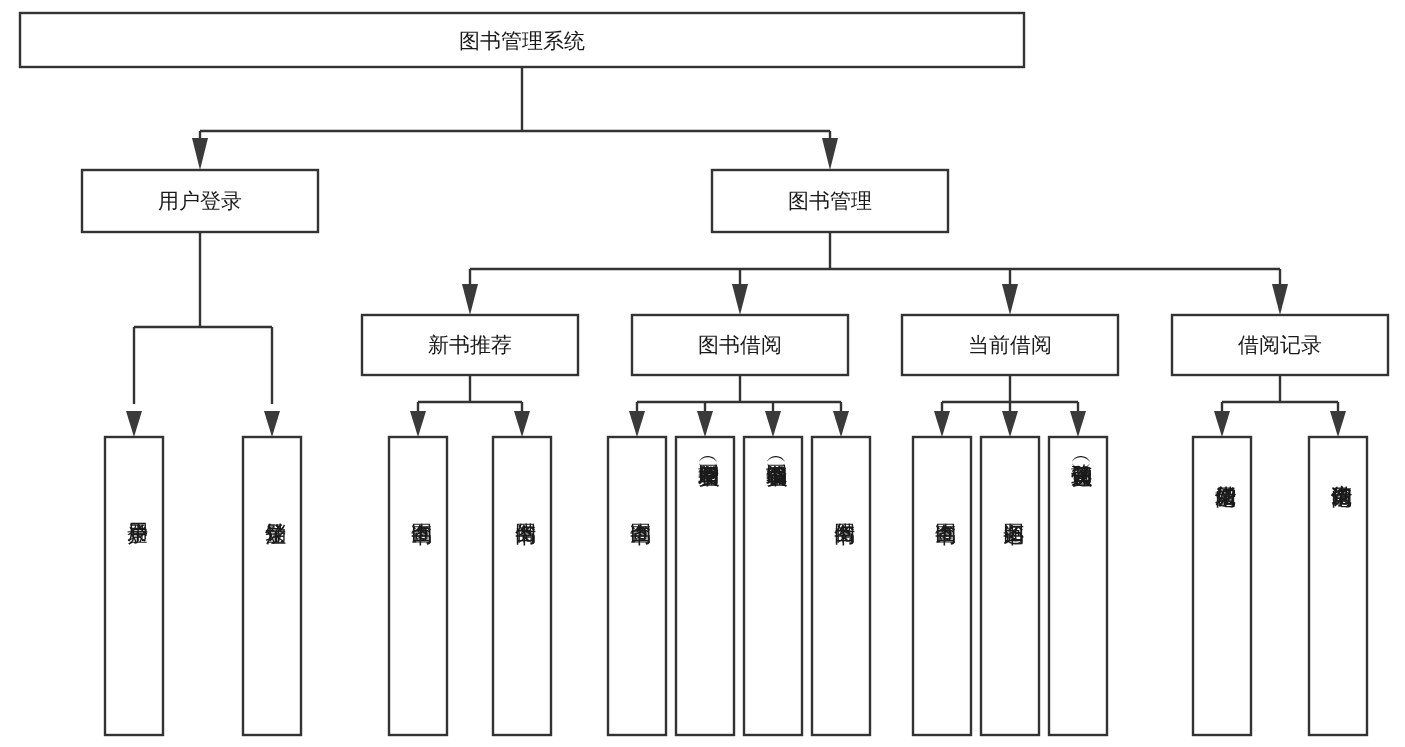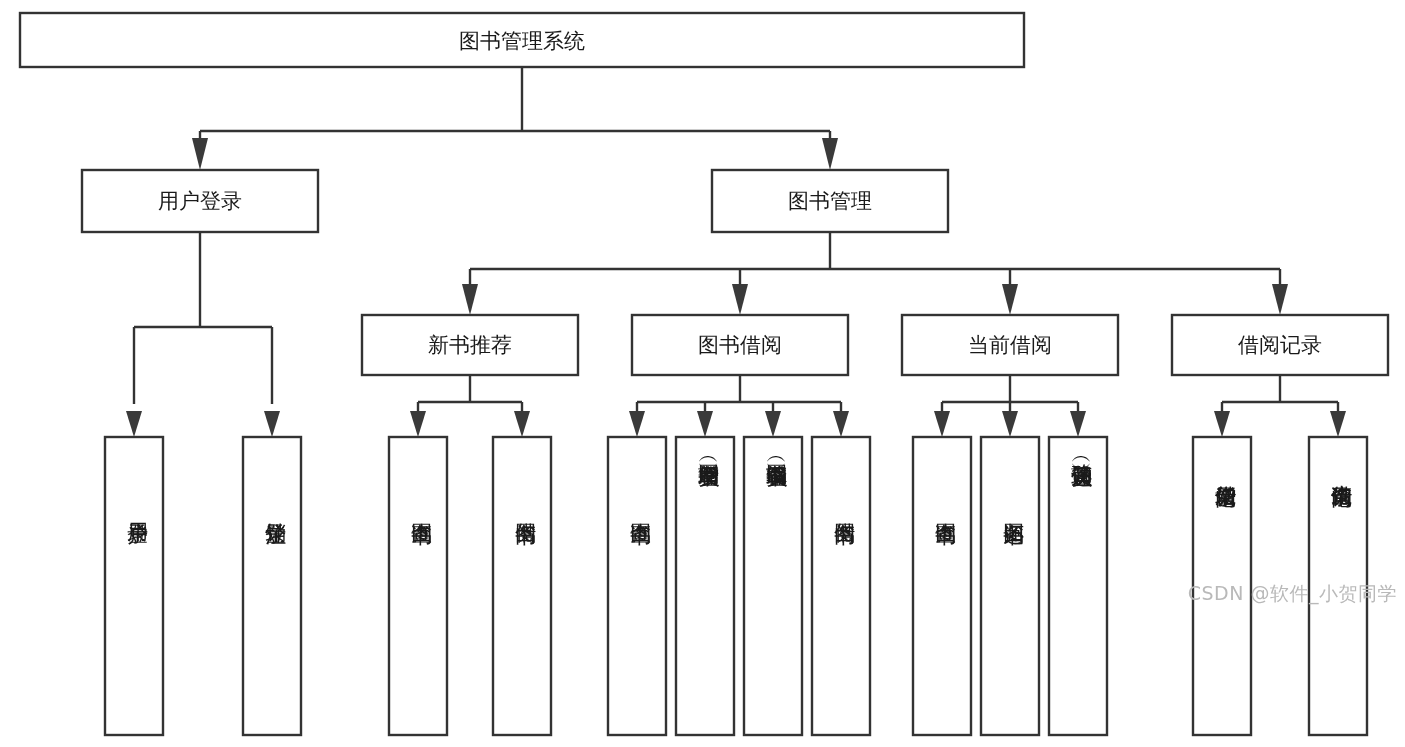--- a/index.html
+++ b/index.html
@@ -226,14 +226,13 @@
     <div class="leaf-label" style="left:830px; top:506px;">借阅图书</div>
 
     <div class="leaf-label" style="left:931px; top:506px;">查询图书</div>
     <div class="leaf-label" style="left:999px; top:506px;">归还图书</div>
     <div class="leaf-label" style="left:1067px; top:447px;">确认归还（管理员）</div>
 
     <div class="leaf-label" style="left:1211px; top:468px;">新增借阅记录</div>
     <div class="leaf-label" style="left:1327px; top:468px;">查询借阅记录</div>
   </div>
 
-  <div class="watermark">CSDN @软件_小贺同学</div>
 </div>
 
 </body></html>

